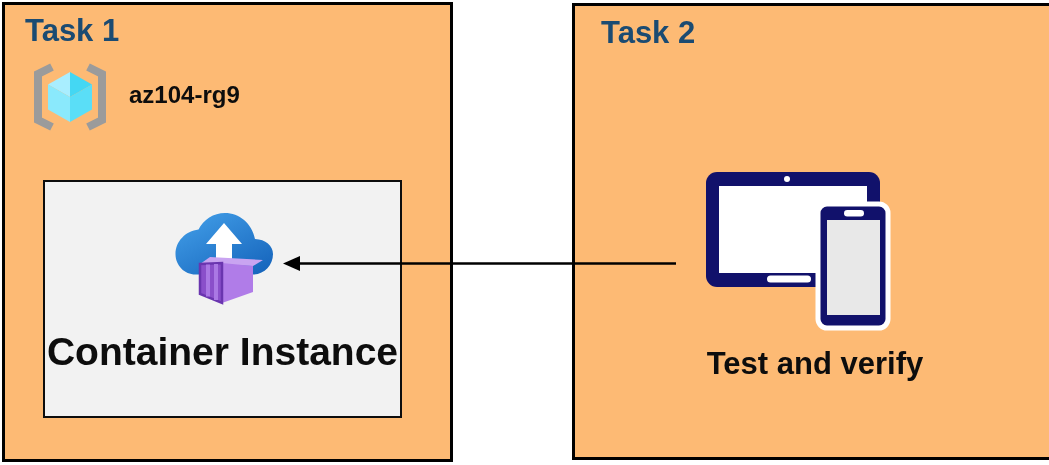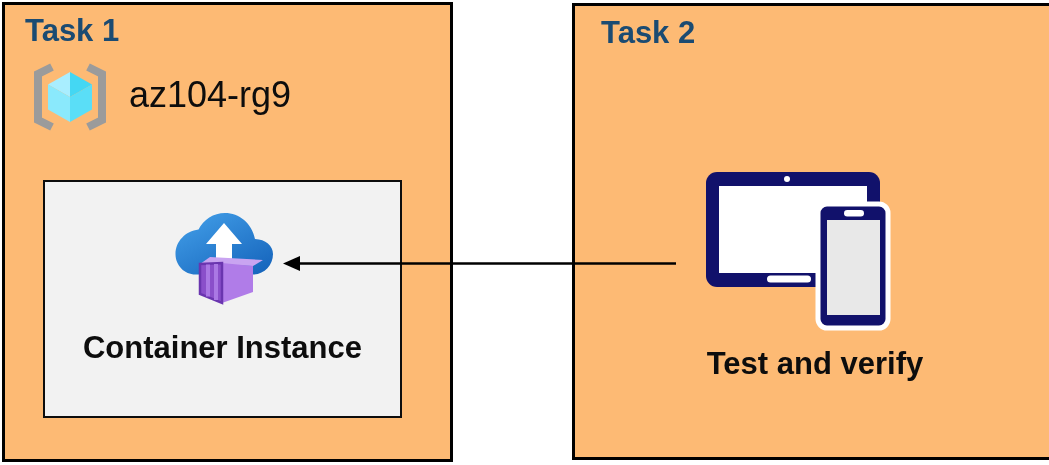--- a/index.html
+++ b/index.html
@@ -14,29 +14,29 @@
   #task2-box{left:572px;top:3px;width:489px;height:457px;}
   .task-title{
     position:absolute;font-size:31px;font-weight:bold;color:#1B4B72;line-height:1;
     letter-spacing:0px;
   }
   #task1-title{left:20px;top:10px;}
   #task2-title{left:26px;top:11px;}
   #rg-row{
     position:absolute;left:26px;top:58px;display:flex;align-items:center;gap:20px;
   }
-  #rg-name{font-size:36px;font-weight:normal;color:#0d0d0d;line-height:1;padding-bottom:4px;}
+  #rg-name{font-size:24px;font-weight:bold;color:#0d0d0d;line-height:1;padding-bottom:4px;}
   #inner-box{
     position:absolute;left:38px;top:175px;width:359px;height:238px;box-sizing:border-box;
     background:#F2F2F2;border:2.5px solid #0d0d0d;
   }
   #ci-icon-wrap{position:absolute;left:124px;top:21px;width:110px;height:114px;}
   #ci-label{
     position:absolute;left:0;top:150px;width:100%;text-align:center;
-    font-size:31px;font-weight:bold;color:#0d0d0d;line-height:1;
+    font-size:39px;font-weight:bold;color:#0d0d0d;line-height:1;
   }
   #devices-wrap{position:absolute;left:130px;top:163px;width:190px;height:162px;}
   #t2-label{
     position:absolute;left:0;top:342px;width:480px;text-align:center;
     font-size:31px;font-weight:bold;color:#0d0d0d;line-height:1;
   }
   #arrow-overlay{position:absolute;left:0;top:0;width:1049px;height:465px;pointer-events:none;}
 </style>
 </head>
 <body>

